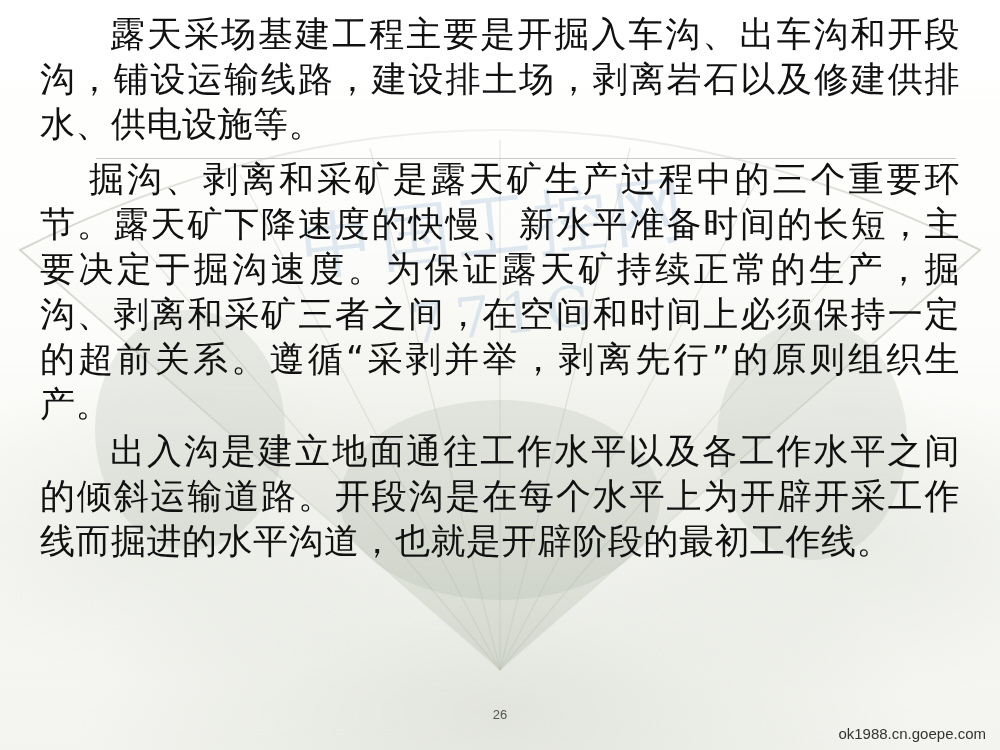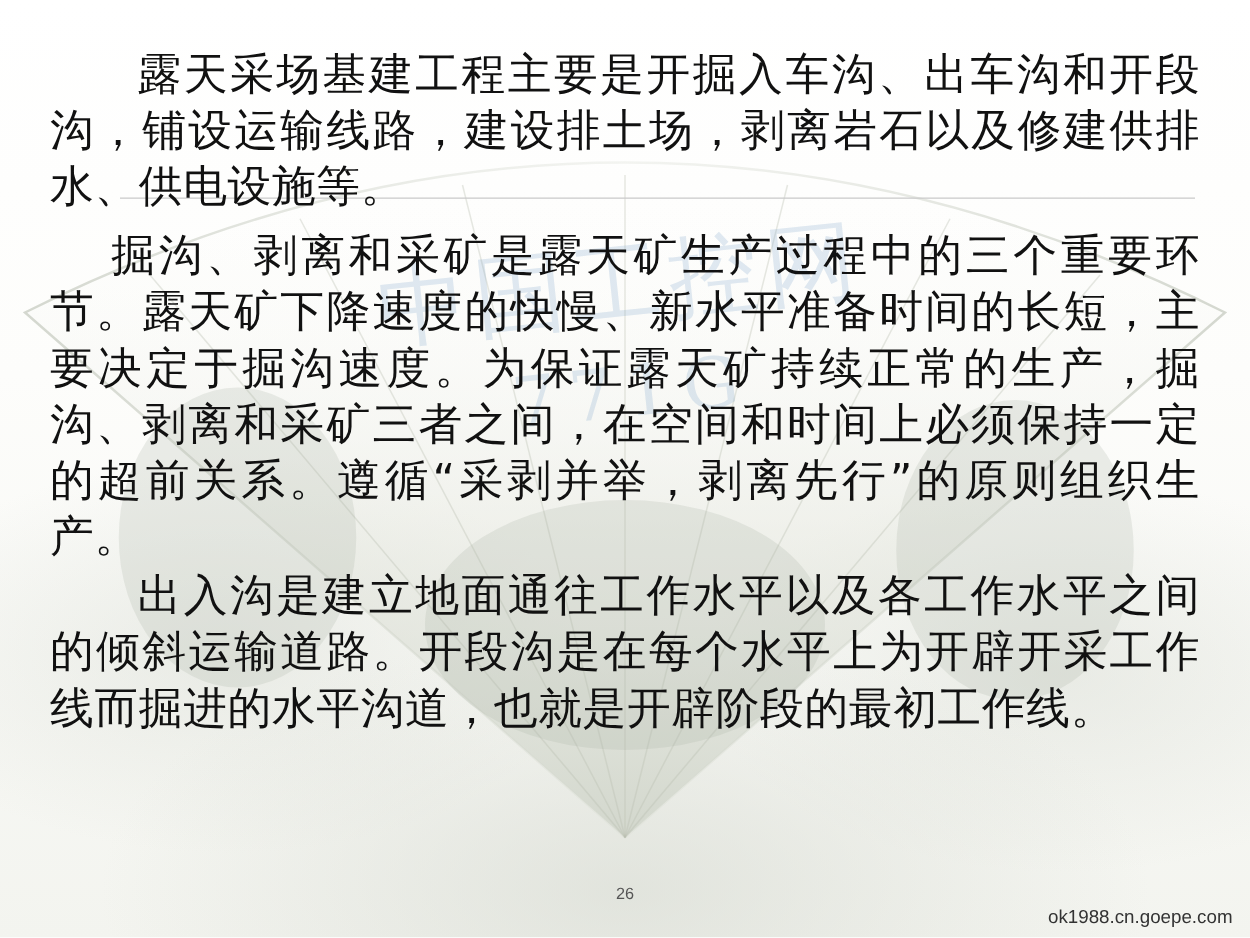--- a/index.html
+++ b/index.html
@@ -74,21 +74,21 @@
     top: 158px;
     width: 860px;
     height: 1px;
     background: #c9c9c9;
     z-index: 2;
   }
 
   .content {
     position: relative;
     z-index: 3;
-    padding: 38px 40px 0 40px;
+    padding: 12px 40px 0 40px;
   }
 
   .para {
     font-family: "DejaVu Sans", sans-serif;
     font-size: 35px;
     line-height: 45px;
     color: #111111;
     text-align: justify;
     text-justify: inter-ideograph;
     margin: 0 0 2px 0;

